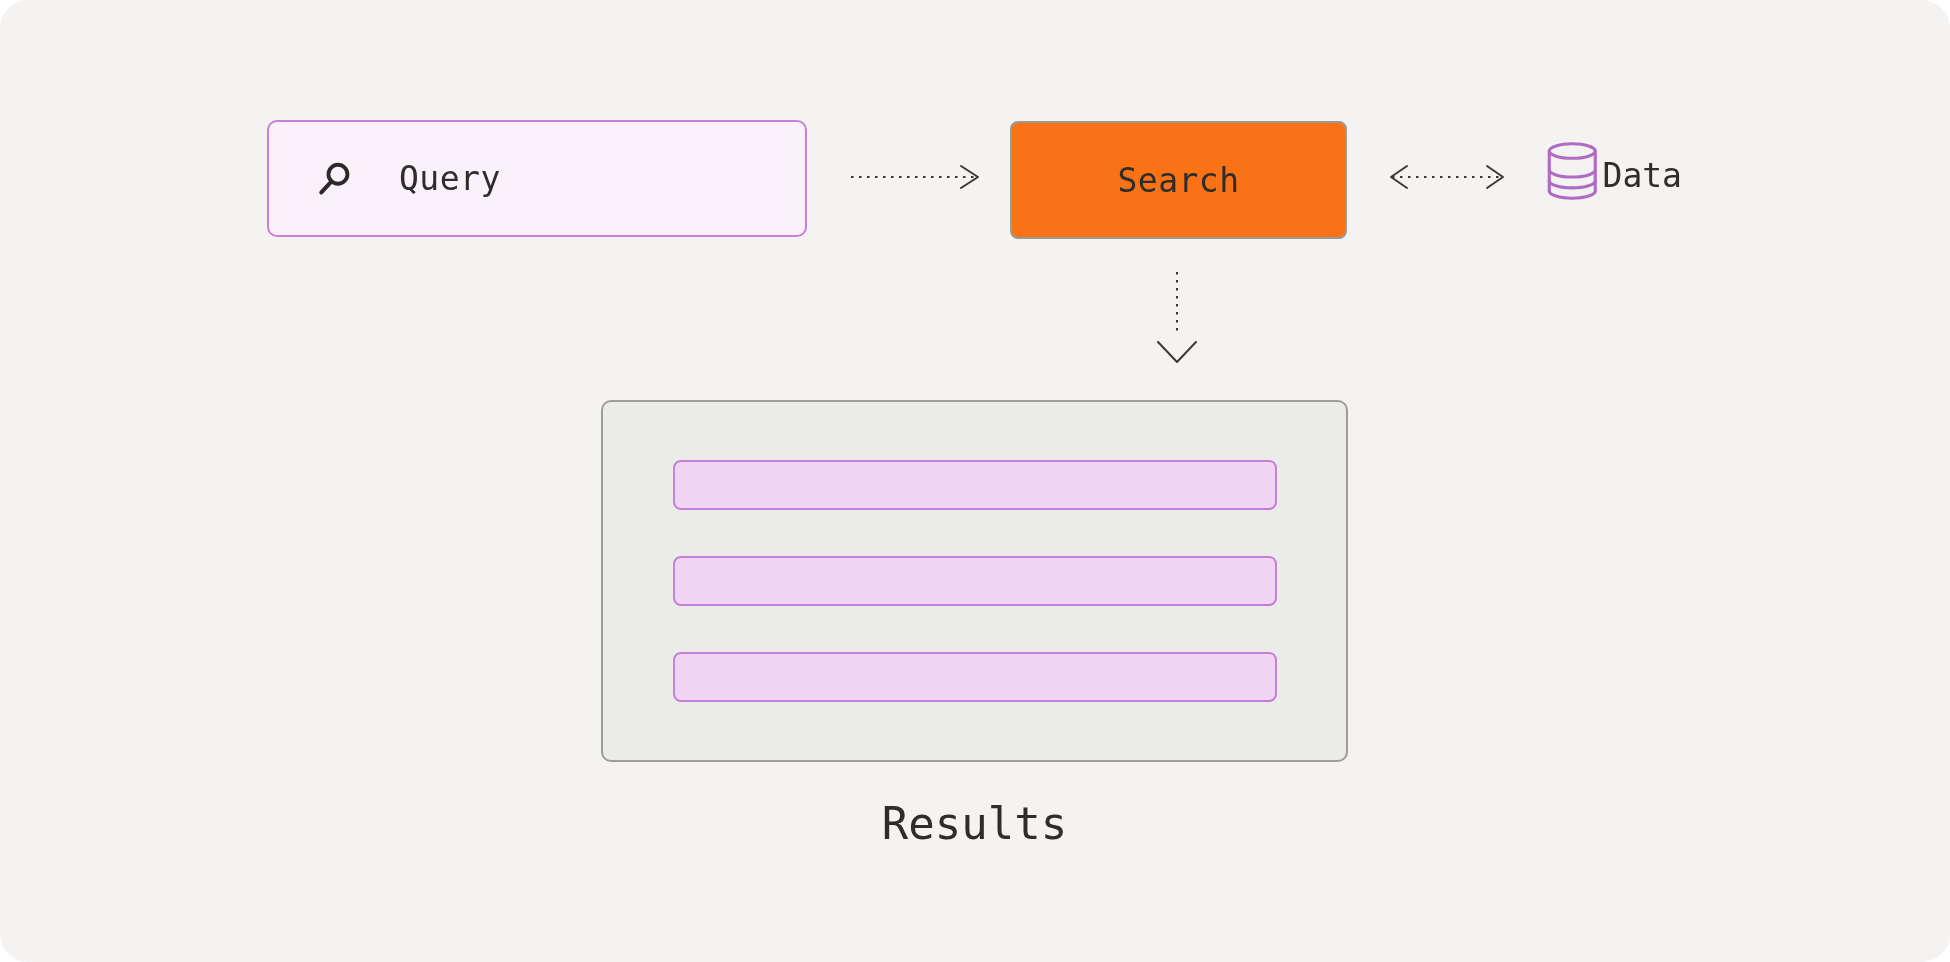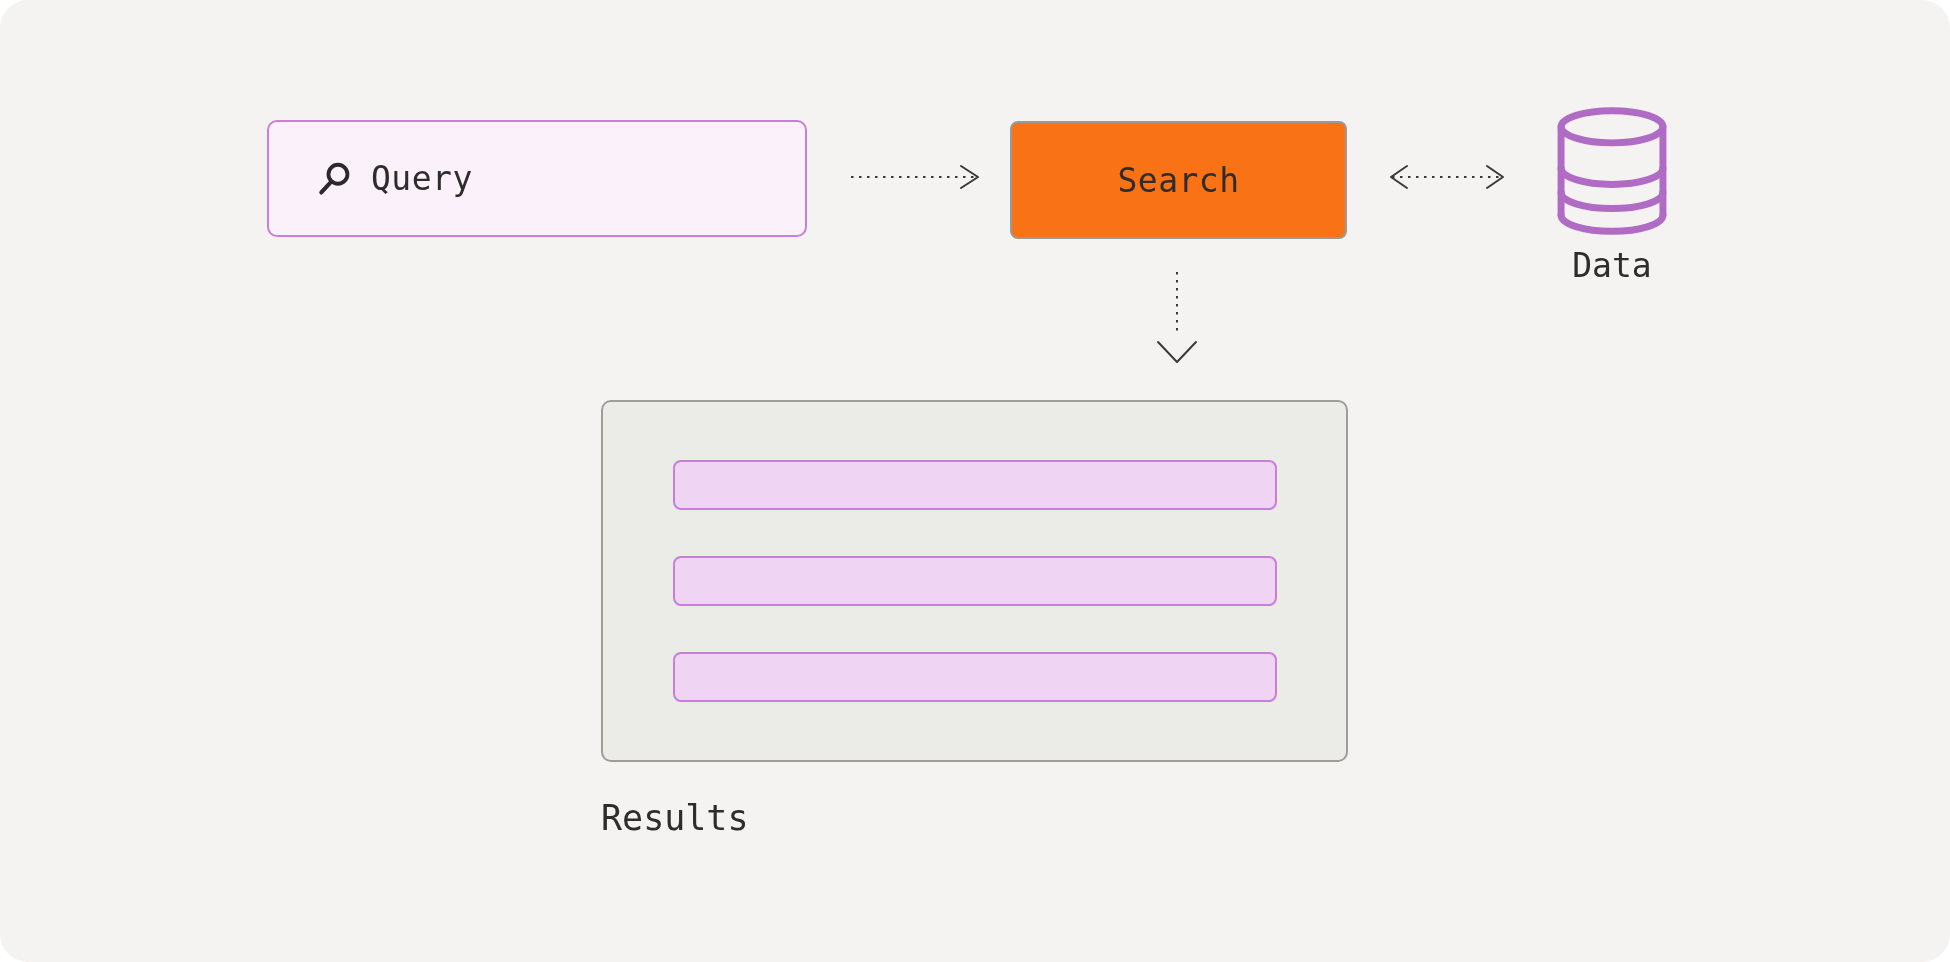--- a/index.html
+++ b/index.html
@@ -17,36 +17,36 @@
   }
   .node-label { font-size: 33px; letter-spacing: 0.5px; color: #2e2d2b; }
 
   .query-box {
     position: absolute; left: 267px; top: 120px;
     width: 540px; height: 117px;
     background: #faf1fb;
     border: 2px solid #c77fd9;
     border-radius: 10px;
     display: flex; align-items: center;
-    padding-left: 46px; gap: 18px;
+    padding-left: 46px; gap: 46px;
   }
   .magnifier { width: 38px; height: 38px; flex: 0 0 auto; }
 
   .search-box {
     position: absolute; left: 1010px; top: 121px;
     width: 337px; height: 118px;
     background: #f97316;
     border: 2px solid #9b9a97;
     border-radius: 8px;
     display: flex; align-items: center; justify-content: center;
   }
 
   .data-node {
     position: absolute; left: 1542px; top: 104px; width: 140px;
-    display: flex; flex-direction: column; align-items: center;
+    display: flex; align-items: center;
   }
   .database-svg { width: 134px; height: 134px; }
   .data-label { font-size: 33px; margin-top: 8px; }
 
   .results-box {
     position: absolute; left: 601px; top: 400px;
     width: 747px; height: 362px;
     background: #ebebe8;
     border: 2px solid #9e9d9a;
     border-radius: 10px;
@@ -54,21 +54,21 @@
     gap: 46px;
   }
   .result-bar {
     width: 604px; height: 50px;
     background: #efd4f3;
     border: 2px solid #c77fd9;
     border-radius: 8px;
   }
   .results-label {
     position: absolute; left: 601px; top: 798px; width: 747px;
-    font-size: 35px;
+    text-align: center; font-size: 44px;
   }
 
   .arrow { position: absolute; overflow: visible; }
   .arrow line { stroke: #3a3937; stroke-width: 2; stroke-dasharray: 2.5 5.5; fill: none; }
   .arrow polyline { stroke: #3a3937; stroke-width: 2; fill: none; stroke-linecap: round; stroke-linejoin: round; }
 </style>
 </head>
 <body>
 
 <div class="canvas">

